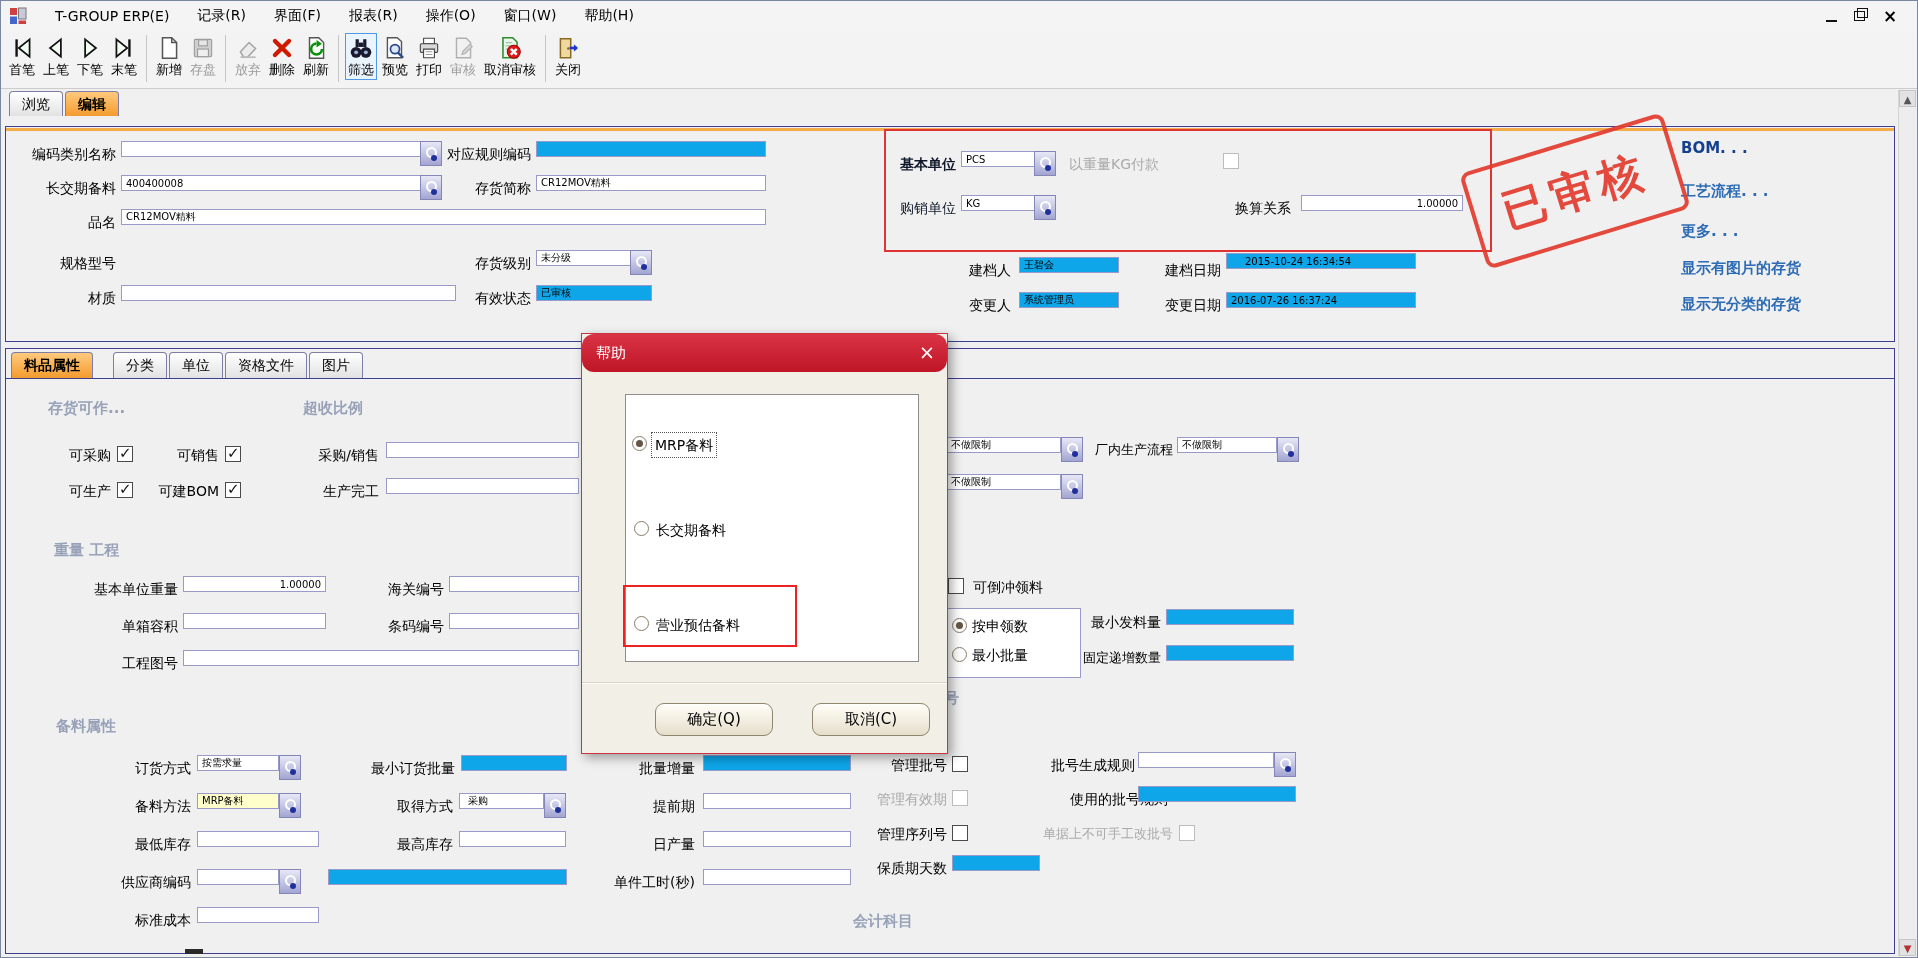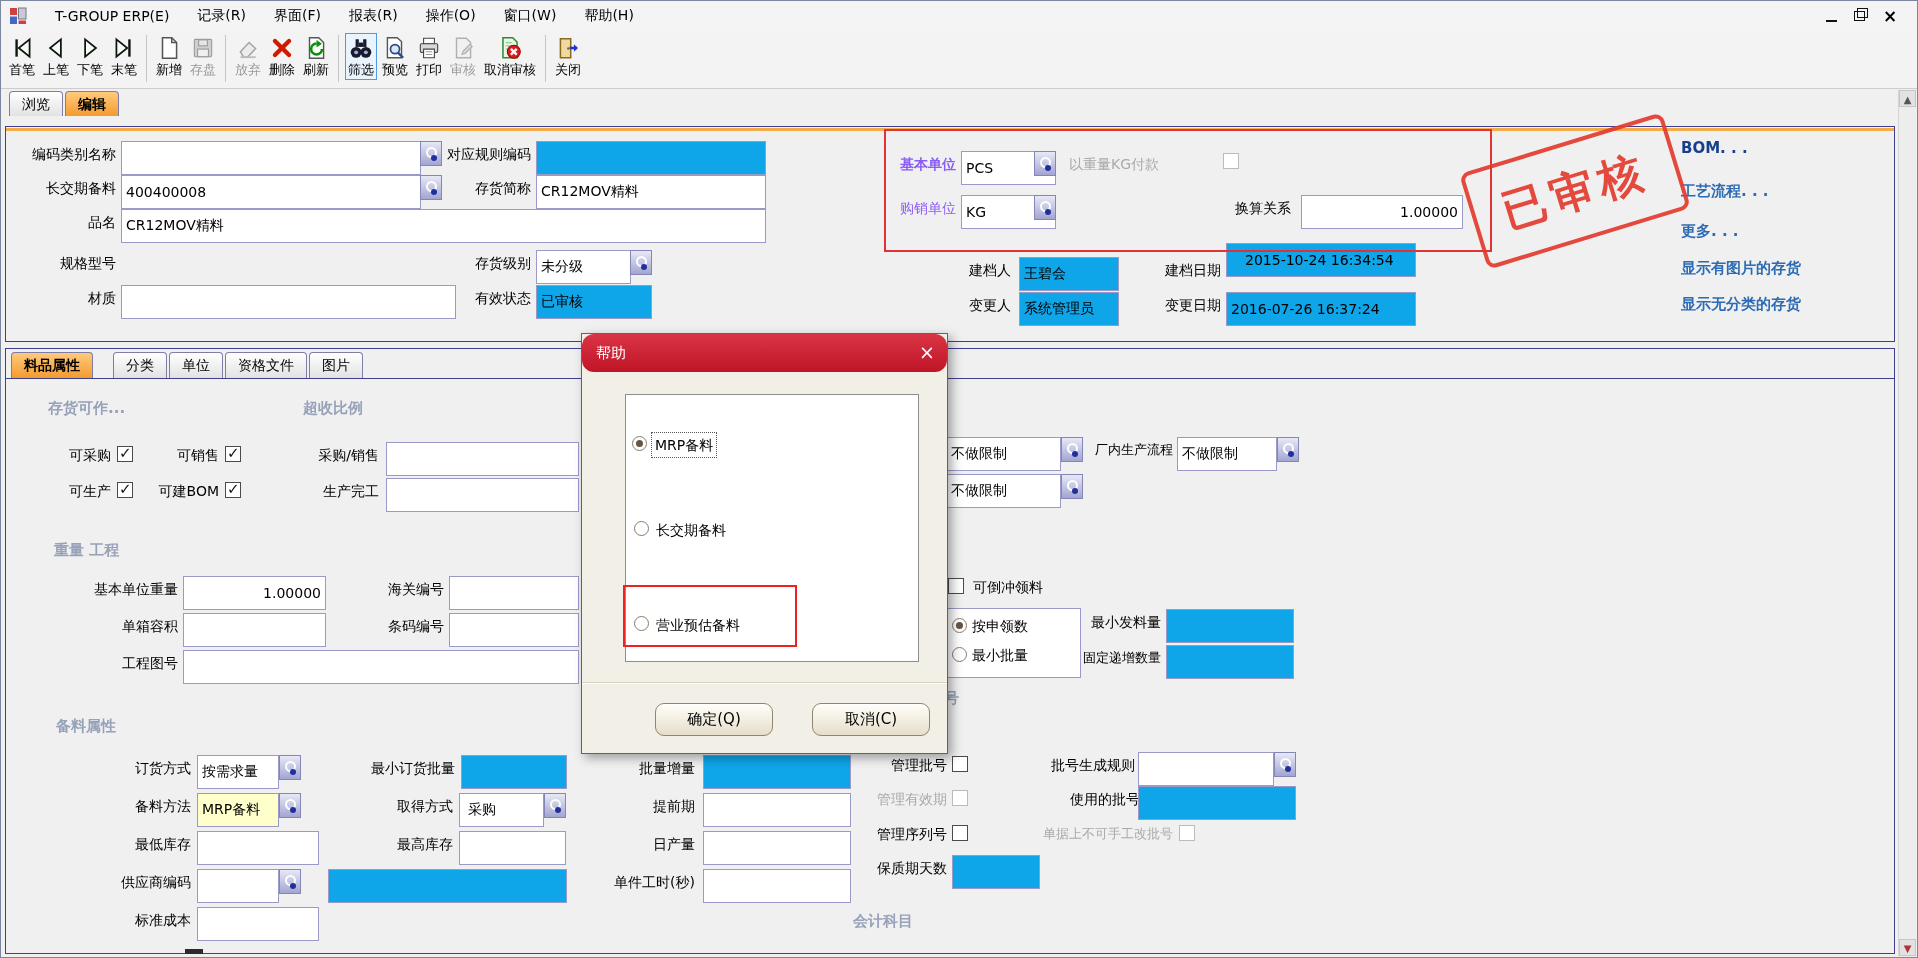--- a/index.html
+++ b/index.html
@@ -32,24 +32,24 @@
        border-radius:4px 4px 0 0;font-size:14px;}
   .tab.on{background:linear-gradient(#ffca7d,#f49b2e);font-weight:bold;}
   .panel{position:absolute;border:1px solid #3f3f8f;background:#f0f0f0;box-sizing:border-box;}
   .oline{position:absolute;background:#f2ac4a;height:3px;}
   .nline{position:absolute;background:#3f3f8f;height:1px;}
   
   .lbl{position:absolute;height:22px;line-height:22px;text-align:right;white-space:nowrap;}
   .tal{text-align:left;}
   .sm{font-size:13px;}
   .dim{color:#a9a9a9;}
-  .red{color:#8b5cf6;}
+  .red{color:#0f172a;}
   .sect{position:absolute;font-weight:bold;color:#97a1b8;font-size:15px;white-space:nowrap;}
-  .inp{position:absolute;height:34px;box-sizing:border-box;background:#fff;border:1px solid #9a9ac8;
-       padding:0 4px;font-family:inherit;font-size:14px;color:#000;}
+  .inp{position:absolute;height:16px;box-sizing:border-box;background:#fff;border:1px solid #9a9ac8;
+       padding:0 4px;font-family:inherit;font-size:10px;color:#000;}
   .ro,.dis{background:#0ea5e9;}
   .num{text-align:right;}
   .yellow{background:#ffffcb;}
   .lk{position:absolute;width:22px;height:25px;box-sizing:border-box;border:1px solid #8486b8;
       background:linear-gradient(180deg,#e7e8f6,#a3a5d2);cursor:pointer;}
   .lk::before{content:"";position:absolute;left:5px;top:5px;width:7px;height:7px;border:2px solid #fdfdfd;border-radius:50%;}
   .lk::after{content:"";position:absolute;right:4px;bottom:4px;width:6px;height:6px;background:#20309a;border-radius:50%;}
   .chk{position:absolute;width:16px;height:16px;box-sizing:border-box;border:1px solid #4a4a4a;background:#fff;cursor:pointer;}
   .chk.on::after{content:"✓";position:absolute;left:1px;top:-3px;font-size:15px;font-weight:bold;color:#111;}
   .chk.dim2{border-color:#bcbcbc;cursor:default;}
@@ -272,21 +272,21 @@
   <span class="chk dim2" style="left:1222px;top:152px"></span>
   <span class="lbl red" style="left:888px;top:196px;width:67px;font-weight:normal">购销单位</span>
   <input class="inp" style="left: 960px; top: 194px; width: 95px;" value="KG">
   <span class="lk" style="left:1033px;top:194px"></span>
   <span class="lbl" style="left:1170px;top:196px;width:120px">换算关系</span>
   <input class="inp num" style="left: 1300px; top: 194px; width: 162px;" value="1.00000">
 
   <span class="lbl" style="left:930px;top:258px;width:80px">建档人</span>
   <input class="inp ro" style="left: 1018px; top: 256px; width: 100px;" value="王碧会">
   <span class="lbl" style="left:1135px;top:258px;width:85px">建档日期</span>
-  <input class="inp ro" style="left: 1225px; top: 242px; width: 190px; padding-left: 18px;" value="2015-10-24 16:34:54">
+  <input class="inp ro" style="left: 1225px; top: 252px; width: 190px; padding-left: 18px;" value="2015-10-24 16:34:54">
   <span class="lbl" style="left:930px;top:293px;width:80px">变更人</span>
   <input class="inp ro" style="left: 1018px; top: 291px; width: 100px;" value="系统管理员">
   <span class="lbl" style="left:1135px;top:293px;width:85px">变更日期</span>
   <input class="inp ro" style="left: 1225px; top: 291px; width: 190px;" value="2016-07-26 16:37:24">
 
   <div id="stamp">已审核</div>
   <span class="link" style="left:1680px;top:138px;color:#163f8c">BOM. . .</span>
   <span class="link" style="left:1680px;top:181px">工艺流程. . .</span>
   <span class="link" style="left:1680px;top:221px">更多. . .</span>
   <span class="link" style="left:1680px;top:258px">显示有图片的存货</span>

